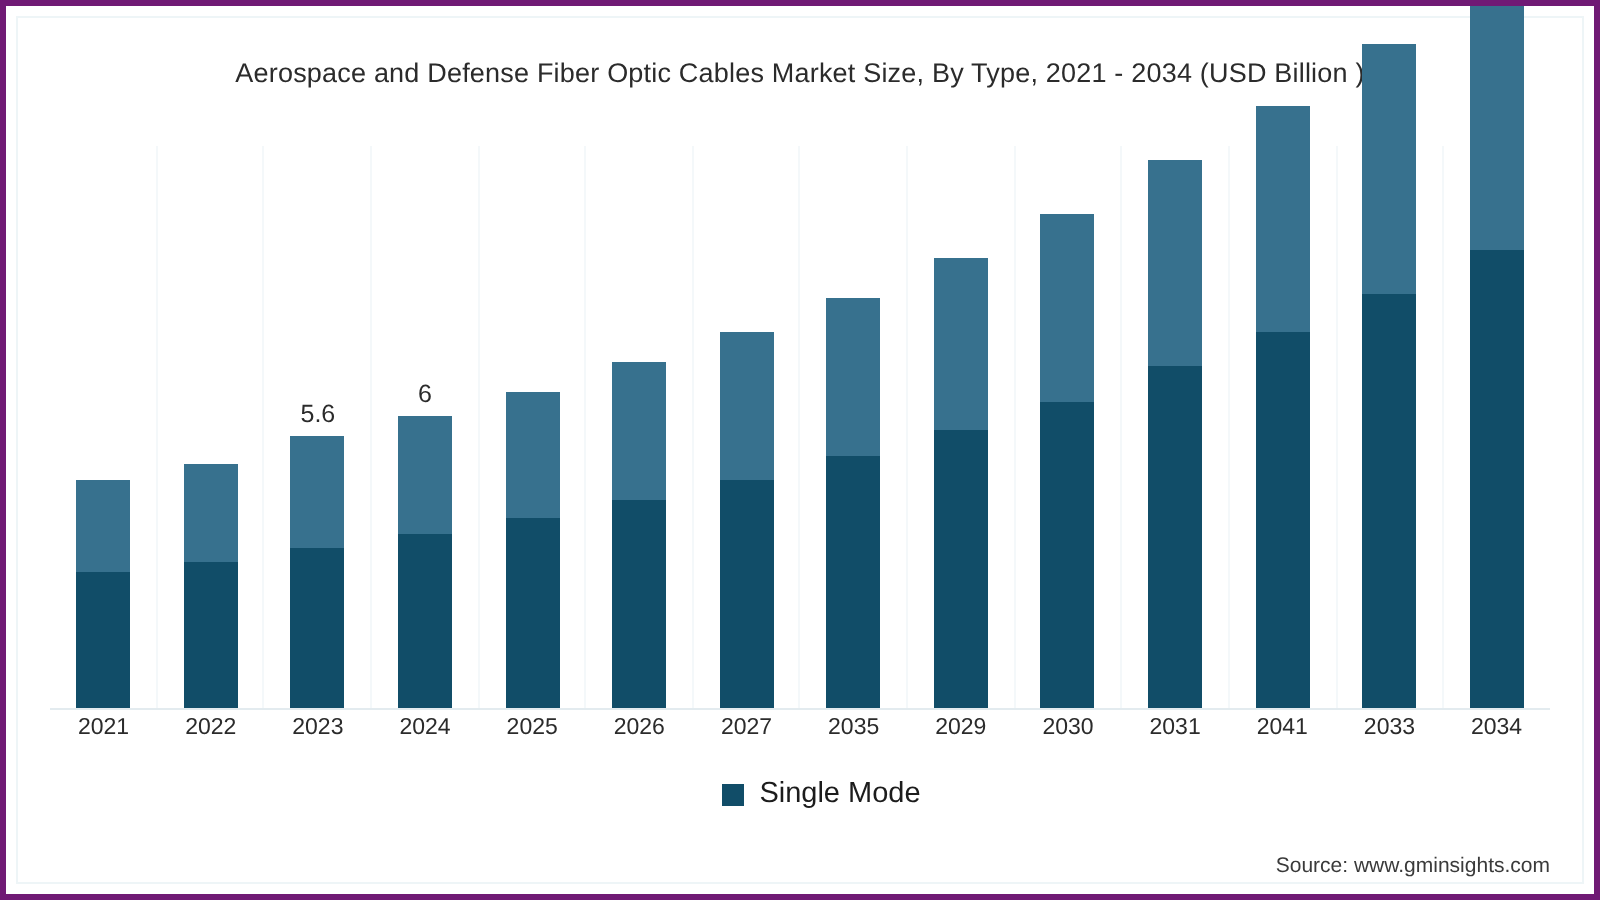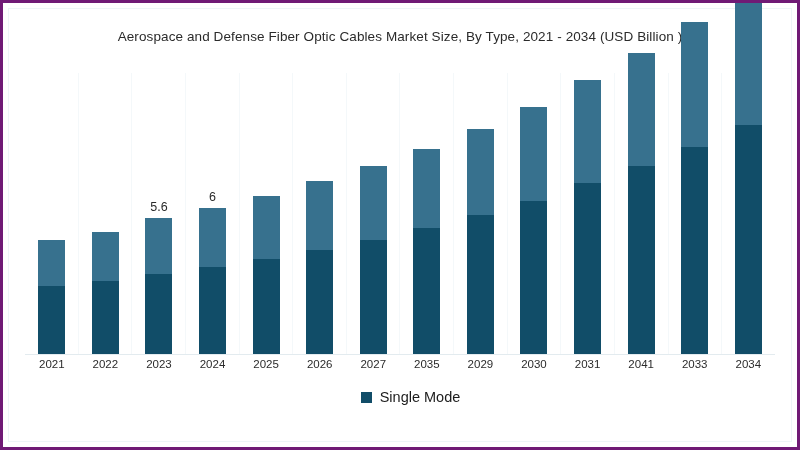--- a/index.html
+++ b/index.html
@@ -282,13 +282,14 @@
       <div class="axis-tick">2034</div>
     </div>
 
   <div class="legend">
       <div class="legend-item">
         <span class="legend-swatch" style="background: rgb(17, 77, 104);"></span>
         <span class="legend-text">Single Mode</span>
       </div>
     </div>
 
+  <div class="source">Source: www.gminsights.com</div>
 </div>
 
 </body></html>

